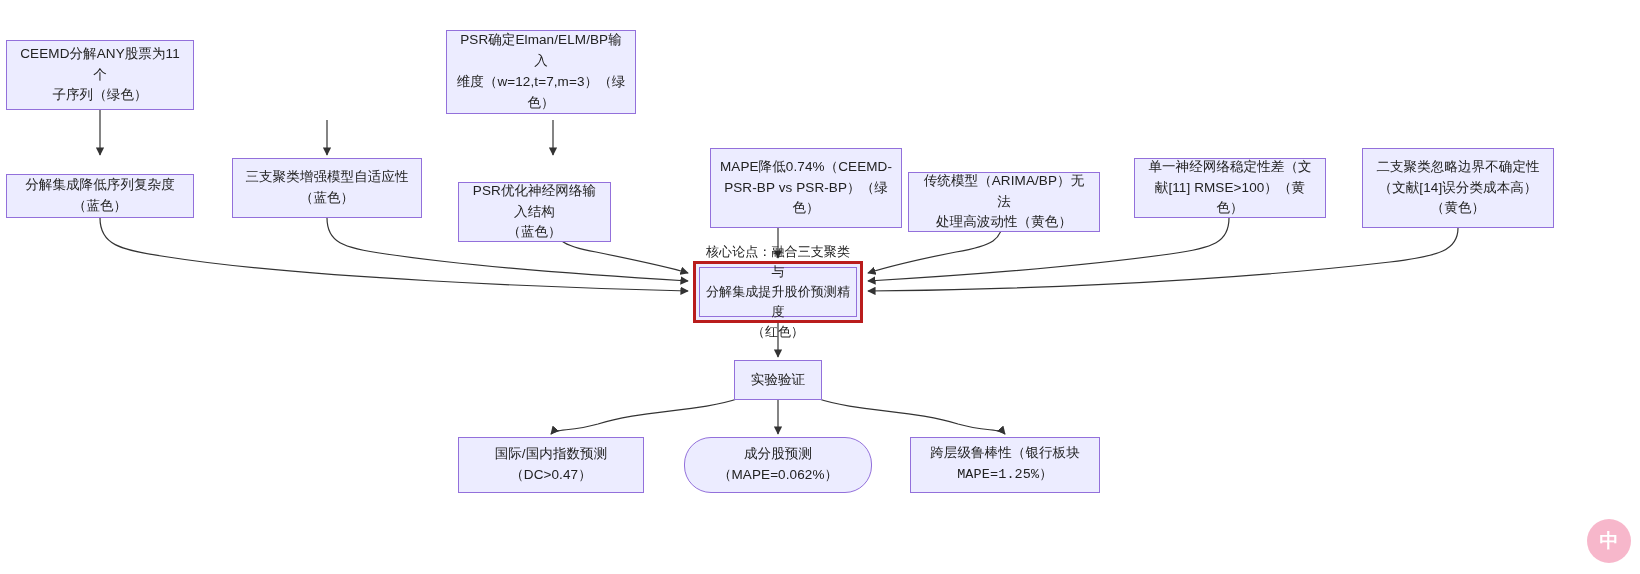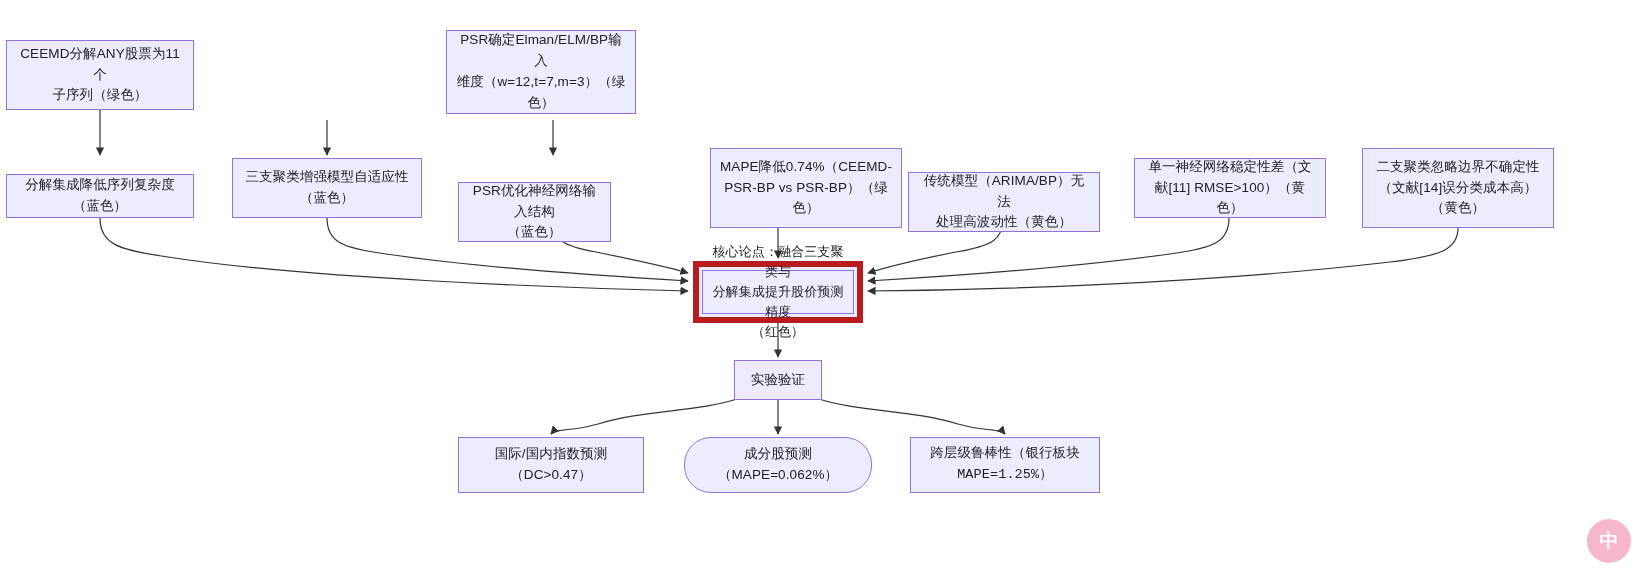--- a/index.html
+++ b/index.html
@@ -39,21 +39,21 @@
     line-height: 1.55;
     text-align: center;
     display: flex;
     align-items: center;
     justify-content: center;
     padding: 4px 8px;
     white-space: pre-line;
     letter-spacing: 0.1px;
   }
   .node.core {
-    border: 6px solid #b91c1c;
+    border: 3px solid #b91c1c;
     box-shadow: inset 0 0 0 3px #ECECFF, inset 0 0 0 4px #9370DB;
   }
   .watermark {
     position: absolute;
     width: 44px;
     height: 44px;
     border-radius: 50%;
     background: #F6A8C0;
     opacity: 0.82;
     display: flex;

